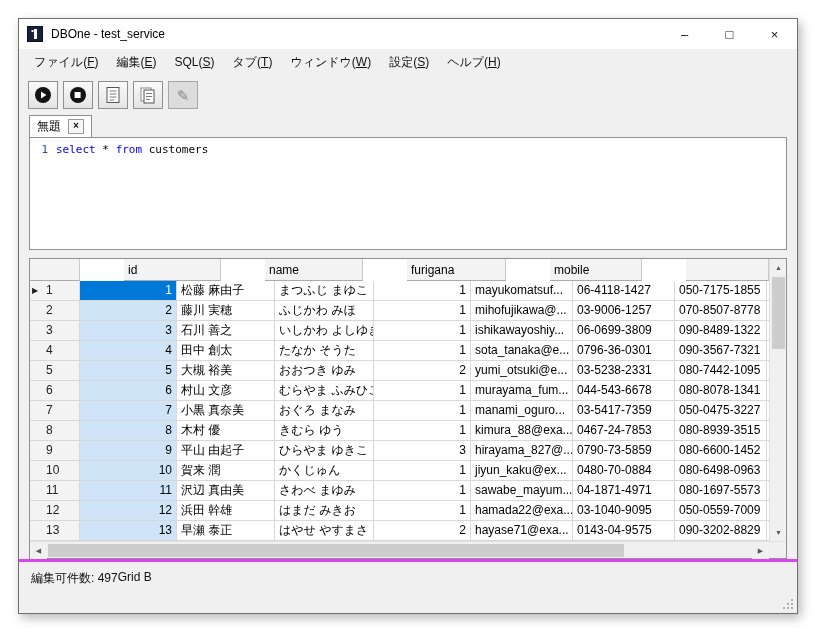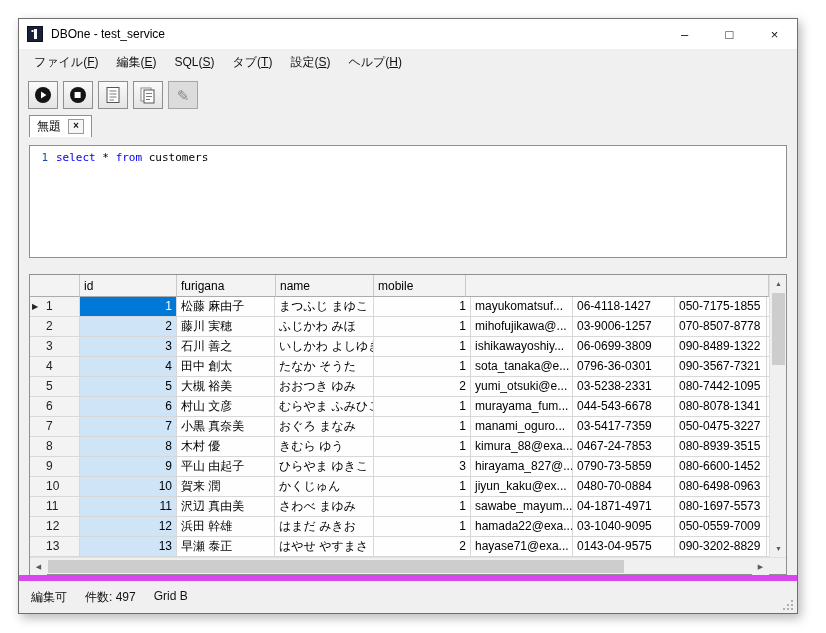--- a/index.html
+++ b/index.html
@@ -30,33 +30,33 @@
   .pencil { font-size:15px; color:#8a8a8a; line-height:1; }
 
   
   .tabstrip { height:22px; display:flex; align-items:flex-end; padding-left:10px; flex:none;font-family:Liberation Mono, monospace; }
   .tab { height:22px; background:#ffffff; border:1px solid #8f8f8f; border-bottom:none;
     display:flex; align-items:center; gap:7px; padding:0 7px; font-size:12px; position:relative; z-index:2; }
   .tab-close { width:16px; height:15px; border:1px solid #9a9a9a; background:#f7f7f7;
     display:flex; align-items:center; justify-content:center; font-size:10px; font-weight:bold; color:#111; }
 
   
-  .editor { margin:8px 10px; height:113px; background:#ffffff; border:1px solid #8f8f8f; flex:none;
+  .editor { margin:0 10px; height:113px; background:#ffffff; border:1px solid #8f8f8f; flex:none;
     font-family:"DejaVu Sans Mono","Liberation Mono",monospace; font-size:11px; padding:5px 4px; cursor:text; }
   .ln { display:inline-block; width:14px; text-align:right; margin-right:8px; color:#1e50a0; }
   .kw { color:#0000ee; }
 
   
   .grid-wrap { margin:8px 10px 0; height:301px; border:1px solid #8f8f8f; background:#fefefe;
     display:flex; flex-direction:column; flex:none; }
   .grid-main { flex:1; display:flex; overflow:hidden; }
   .grid-cols { flex:1; overflow:hidden; display:flex; flex-direction:column; }
   .g-row { display:flex; height:20px; flex:none; }
   .g-header .g-cell { background:#f3f3f3; border-bottom:1px solid #ababab; border-right:1px solid #c9c9c9; }
-  .g-header { height:22px; }
+  .g-header { height:22px;gap:44px; }
   .g-header .g-cell { height:22px; padding-top:4px; }
   .g-cell { font-size:12px; line-height:15px; padding:2px 4px; border-right:1px solid #d8d8d8;
     border-bottom:1px solid #d8d8d8; white-space:nowrap; overflow:hidden; flex:none; color:#000; }
   .g-rowsel { background:#f3f3f3; display:flex; align-items:center; padding:0 2px; }
   .arrow { width:12px; font-size:8px; color:#222; flex:none; }
   .rnum { font-size:12px; color:#222; margin-left:2px; }
   .c-sel{width:50px} .c-id{width:97px} .c-name{width:98px} .c-furigana{width:99px}
   .c-company{width:97px} .c-mail{width:102px} .c-tel{width:102px} .c-mobile{width:92px}
   .g-fill { flex:1; border-right:none; }
   .right { text-align:right; }
@@ -68,22 +68,22 @@
   .vscroll .sb-btn { position:absolute; left:0; width:17px; height:17px; }
   .vthumb { position:absolute; left:2px; top:18px; width:13px; height:72px; background:#cdcdcd; }
   .hscroll-row { height:17px; flex:none; display:flex; border-top:1px solid #e0e0e0; }
   .hscroll { flex:1; background:#f0f0f0; position:relative; }
   .hscroll .sb-btn { position:absolute; top:0; width:17px; height:17px; }
   .hthumb { position:absolute; top:2px; left:18px; width:78%; height:13px; background:#cdcdcd; }
   .corner { width:17px; background:#f0f0f0; flex:none; }
   .sb-btn { display:flex; align-items:center; justify-content:center; font-size:7px; color:#5a5a5a; background:#f0f0f0; }
 
   
-  .statusbar { flex:1; position:relative; padding:8px 12px; display:flex; gap:18px;
-    font-size:12px; color:#111; border-top:6px solid #d946ef; }
+  .statusbar { flex:1; position:relative; padding:8px 12px; display:flex; 
+    font-size:12px; color:#111; border-top:3px solid #d946ef; }
   .grip { position:absolute; right:3px; bottom:3px; }
 </style>
 </head>
 <body>
 
 <div class="window">
 
   <div class="titlebar">
     <svg class="app-icon" viewBox="0 0 16 16">
       <rect x="0.5" y="0.5" width="15" height="15" fill="#18203a" stroke="#0c1020"></rect>
@@ -96,20 +96,21 @@
       <div class="win-btn">□</div>
       <div class="win-btn">×</div>
     </div>
   </div>
 
   <div class="menubar">
       <span class="menu-item">ファイル(<u>F</u>)</span>
       <span class="menu-item">編集(<u>E</u>)</span>
       <span class="menu-item">SQL(<u>S</u>)</span>
       <span class="menu-item">タブ(<u>T</u>)</span>
+      <span class="menu-item">ウィンドウ(<u>W</u>)</span>
       <span class="menu-item">設定(<u>S</u>)</span>
       <span class="menu-item">ヘルプ(<u>H</u>)</span>
     </div>
 
   <div class="toolbar">
     <div class="tb-btn">
       <svg width="18" height="18" viewBox="0 0 18 18">
         <circle cx="9" cy="9" r="8" fill="#141414"></circle>
         <path d="M7 5.6 L12.4 9 L7 12.4 Z" fill="#ffffff"></path>
       </svg>
@@ -153,22 +154,22 @@
   <div class="editor">
     <span class="ln">1</span><span><span class="kw">select</span><span> * </span><span class="kw">from</span><span> customers</span></span>
   </div>
 
   <div class="grid-wrap">
     <div class="grid-main">
       <div class="grid-cols">
         <div class="g-row g-header">
             <div class="g-cell c-sel"></div>
             <div class="g-cell c-id">id</div>
+            <div class="g-cell c-name">name</div>
             <div class="g-cell c-furigana">furigana</div>
-            <div class="g-cell c-name">name</div>
             <div class="g-cell c-mobile">mobile</div>
             <div class="g-cell g-fill"></div>
           </div>
         <div>
             <div class="g-row">
               <div class="g-cell g-rowsel c-sel">
                 <span class="arrow">▶</span>
                 <span class="rnum">1</span>
               </div>
               <div class="g-cell c-id right id-col sel-cell">1</div>

